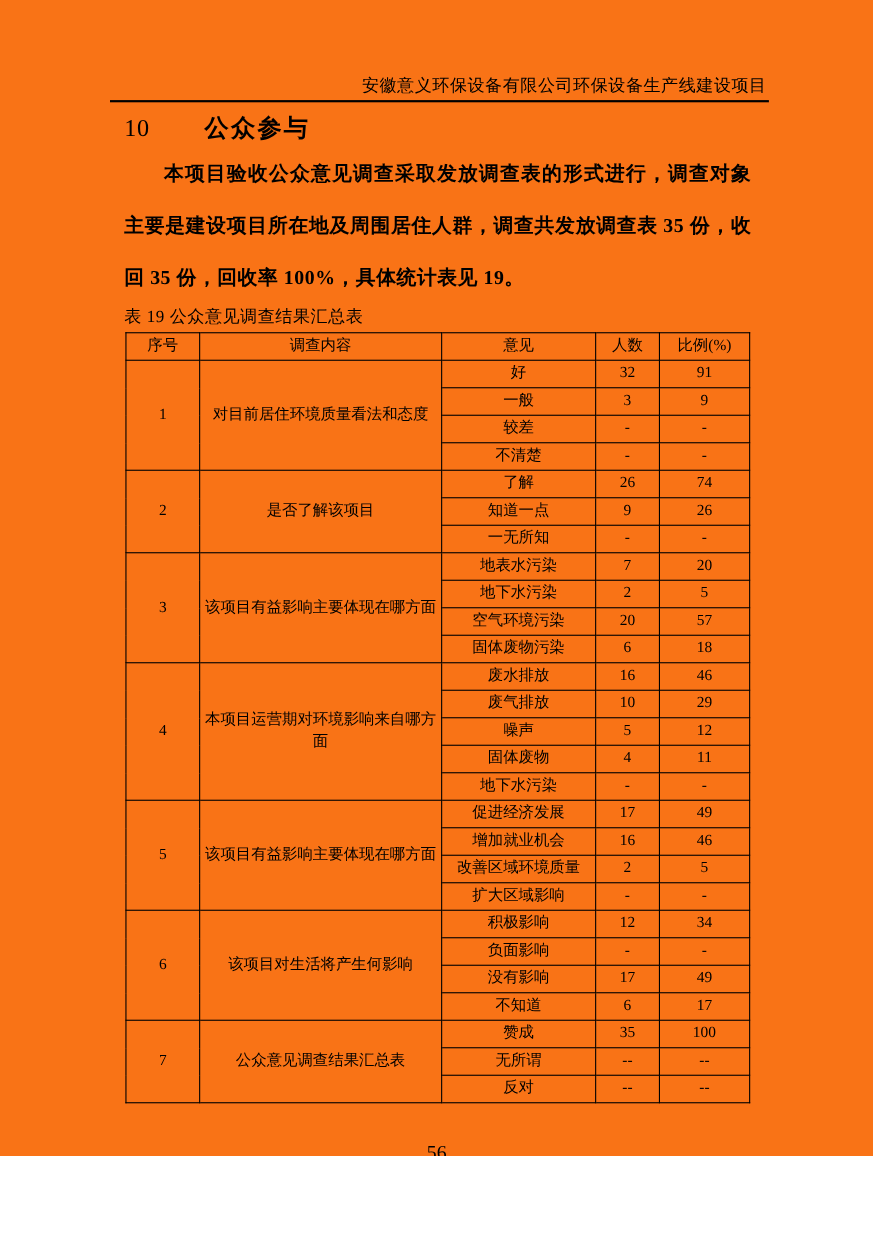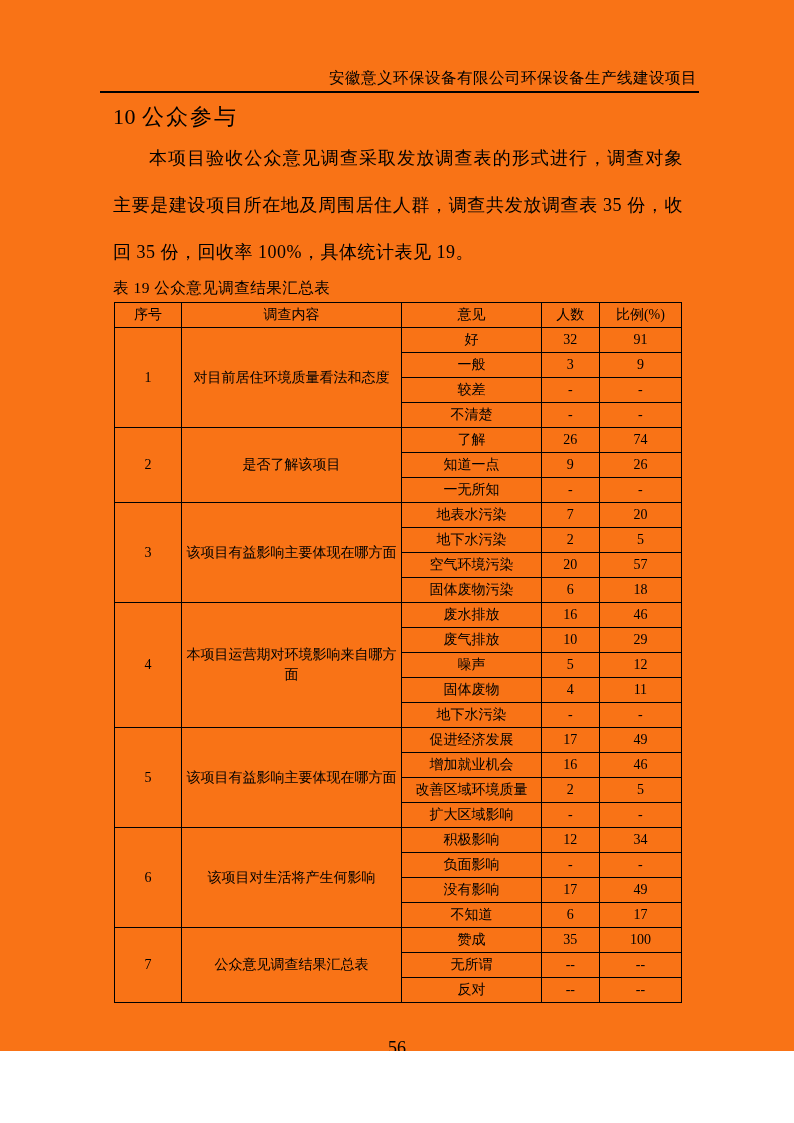--- a/index.html
+++ b/index.html
@@ -38,30 +38,32 @@
     width: 570px;
   }
   .section-heading {
     font-size: 22px;
     font-weight: normal;
     margin-top: 2px;
     letter-spacing: 0.5px;
   }
   .section-title {
     font-family: "Liberation Sans", "DejaVu Sans", sans-serif;
-    font-weight: normal;
+    font-weight: bold;
     letter-spacing: 2px;
+    margin-left: 44px;
   }
   .body-text {
     margin-top: 3px;
     font-size: 18px;
     line-height: 47px;
     text-indent: 2em;
     text-align: justify;
     letter-spacing: 0.5px;
+    font-weight: bold;
   }
   .table-caption {
     text-align: left;
     font-size: 15.5px;
     margin-top: 2px;
     margin-bottom: 3px;
     letter-spacing: 0.5px;
   }
   table.survey-table {
     width: 568px;

